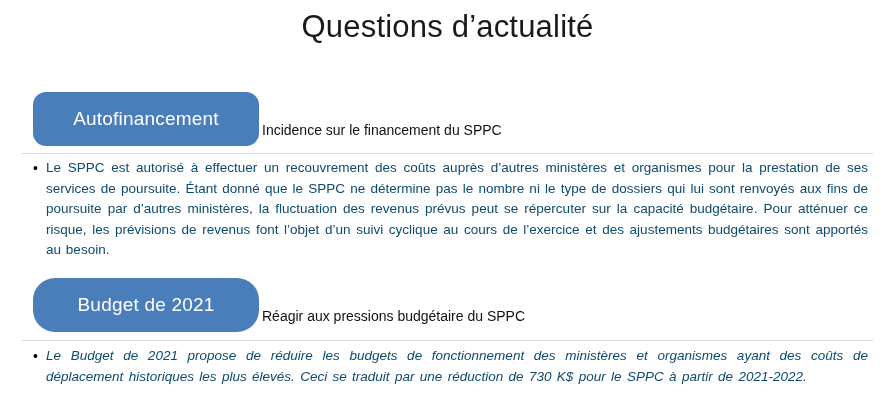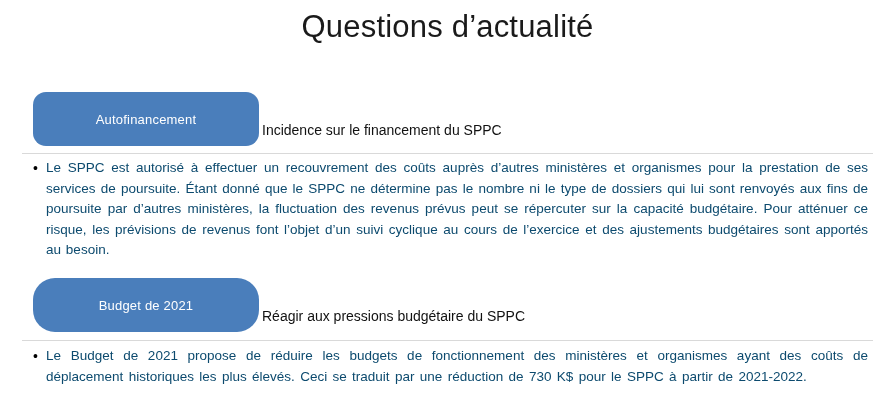--- a/index.html
+++ b/index.html
@@ -56,21 +56,21 @@
     top: 0;
     width: 226px;
     height: 54px;
     background: #4a7ebb;
     border-radius: 13px;
     box-sizing: border-box;
     display: flex;
     align-items: center;
     justify-content: center;
     color: #ffffff;
-    font-size: 13px;
+    font-size: 19px;
     font-weight: 400;
     letter-spacing: 0.2px;
   }
   .tag-2 {
     border-radius: 22px;
   }
 
   
   .section-heading {
     position: absolute;
@@ -117,20 +117,21 @@
     flex: 1 1 auto;
     font-size: 13.5px;
     line-height: 20.5px;
     color: #0c4a6e;
     text-align: justify;
     text-justify: inter-word;
     word-spacing: 1.1px;
   }
   .bullet-text-2 {
     word-spacing: 1.6px;
+    font-style: italic;
   }
 </style>
 </head>
 <body>
 
 <div id="slide">
 
   <div class="slide-title">Questions d’actualité</div>
 
   <div class="section section-1">

